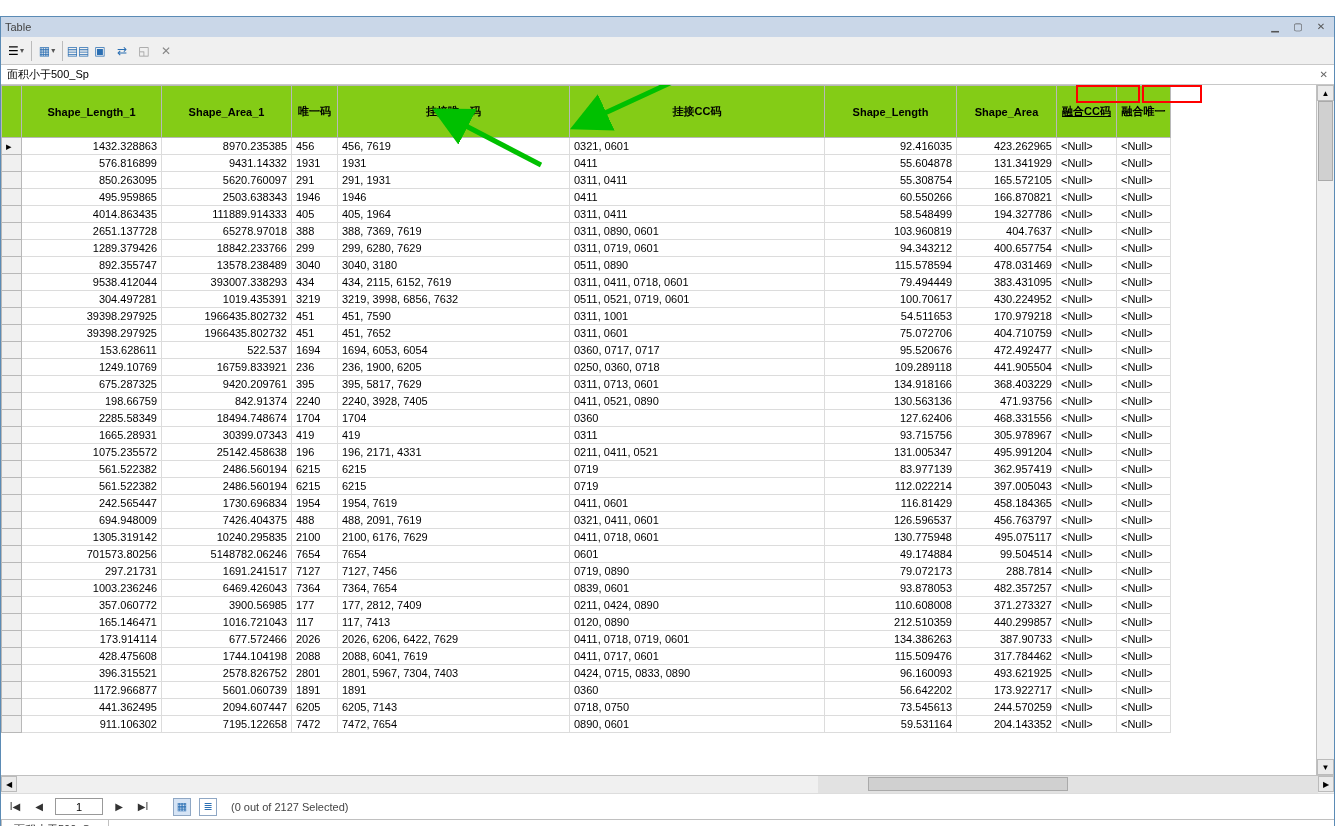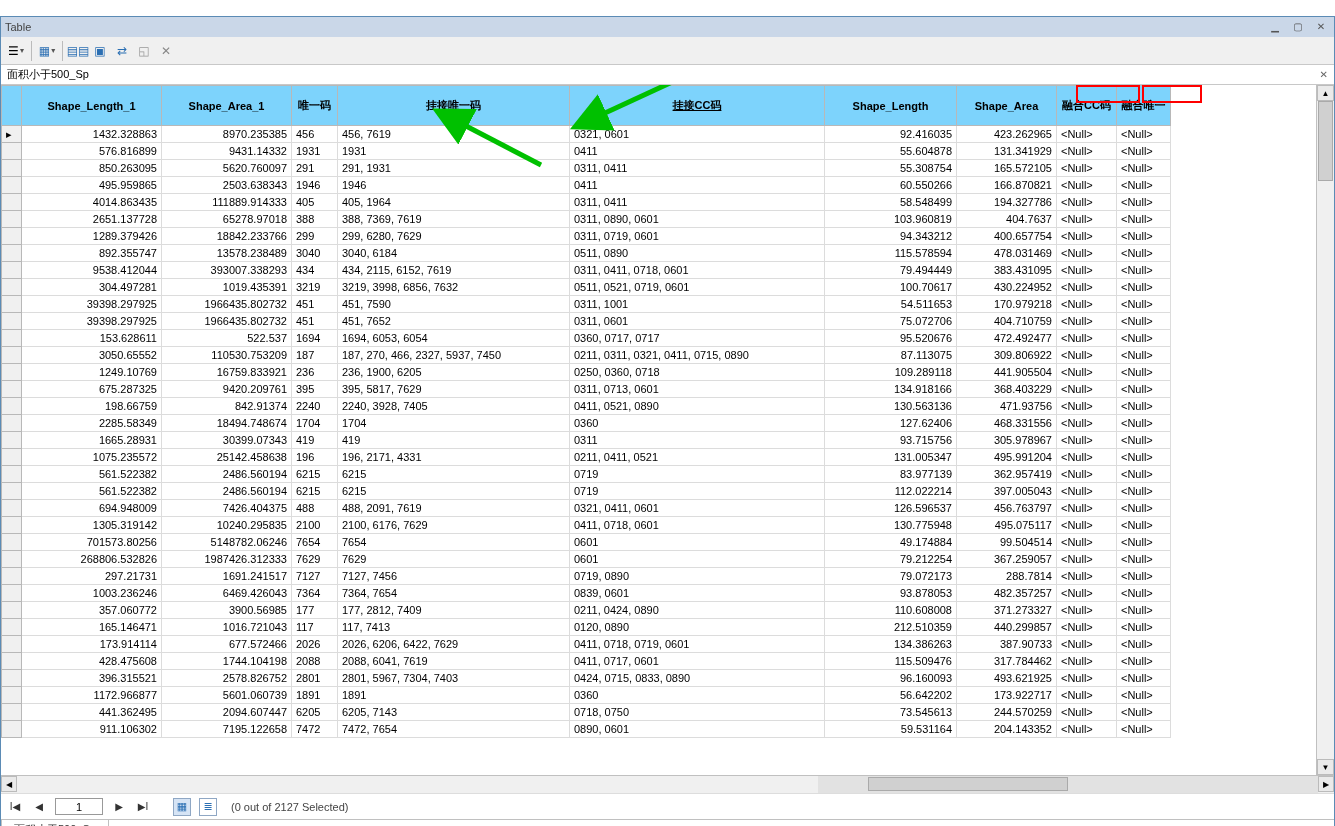--- a/index.html
+++ b/index.html
@@ -11,21 +11,21 @@
 .titlebar-btn { width:22px; height:16px; display:flex; align-items:center; justify-content:center; color:#555; font-size:10px; }
 .toolbar { height:28px; background:#f0f0f0; border-bottom:1px solid #c8c8c8; display:flex; align-items:center; padding:0 4px; gap:0px; }
 .tb-ico { width:20px; height:20px; display:flex; align-items:center; justify-content:center; font-size:12px; margin:0 1px; }
 .tb-sep { width:1px; height:20px; background:#bbb; margin:0 4px; }
 .drop-arr { font-size:8px; color:#555; margin-left:1px; }
 .tabname { background:#fff; height:20px; border-bottom:1px solid #c8c8c8; display:flex; align-items:center; padding-left:6px; position:relative; }
 .tabname-close { position:absolute; right:6px; font-size:10px; color:#666; }
 .grid-wrap { flex:1; overflow:hidden; position:relative; display:flex; flex-direction:column; }
 .grid-scroll { overflow:auto; flex:1; }
 table.grid { border-collapse:collapse; font-size:11px; font-family:"SimSun","Courier New",monospace; }
-table.grid th { background:#7dd3fc; border:1px solid #b8b8b8; font-weight:bold; padding:12px 4px; white-space:nowrap; font-family:"Microsoft YaHei",Arial; }
+table.grid th { background:#84cc16; border:1px solid #b8b8b8; font-weight:bold; padding:18px 4px; white-space:nowrap; font-family:"Microsoft YaHei",Arial; }
 table.grid td { border:1px solid #dcdcdc; padding:1px 4px; white-space:nowrap; height:14px; line-height:14px; }
 table.grid td.rowsel { background:#f0f0f0; border:1px solid #b8b8b8; width:20px; }
 table.grid td.num { text-align:right; }
 .redbox { position:absolute; border:2px solid #ff0000; pointer-events:none; }
 .arrow-svg { position:absolute; pointer-events:none; }
 .hscroll { height:18px; background:#f0f0f0; border-top:1px solid #c0c0c0; display:flex; }
 .hscroll-spacer { flex:1; }
 .hscroll-bar { width:500px; background:#e2e2e2; display:flex; align-items:center; position:relative; }
 .hscroll-btn { width:16px; height:16px; background:#eaeaea; border:1px solid #bbb; display:flex; align-items:center; justify-content:center; font-size:8px; }
 .hscroll-thumb { position:absolute; left:50px; width:200px; height:14px; top:1px; background:#d0d0d0; border:1px solid #aaa; }
@@ -83,24 +83,24 @@
   <div class="grid-wrap">
     <div class="grid-scroll" id="gridScroll" style="position:relative;">
       <table class="grid" id="grid">
           <thead>
             <tr>
               <th style="width: 20px;"></th>
               <th style="width: 140px; min-width: 140px;">Shape_Length_1</th>
               <th style="width: 130px; min-width: 130px;">Shape_Area_1</th>
               <th style="width: 46px; min-width: 46px;">唯一码</th>
               <th style="width: 232px; min-width: 232px;">挂接唯一码</th>
-              <th style="width: 255px; min-width: 255px; text-decoration: underline;">挂接CC码</th>
+              <th style="width: 255px; min-width: 255px;">挂接CC码</th>
               <th style="width: 132px; min-width: 132px;">Shape_Length</th>
               <th style="width: 100px; min-width: 100px;">Shape_Area</th>
-              <th style="width: 60px; min-width: 60px;">融合CC码</th>
+              <th style="width: 60px; min-width: 60px; text-decoration: underline;">融合CC码</th>
               <th style="width: 54px; min-width: 54px;">融合唯一</th>
             </tr>
           </thead>
           <tbody>
             <tr>
               <td class="rowsel">▸</td>
               <td class="num">1432.328863</td>
               <td class="num">8970.235385</td>
               <td>456</td>
               <td>456, 7619</td>
@@ -180,21 +180,21 @@
               <td class="num">94.343212</td>
               <td class="num">400.657754</td>
               <td>&lt;Null&gt;</td>
               <td>&lt;Null&gt;</td>
             </tr>
             <tr>
               <td class="rowsel"></td>
               <td class="num">892.355747</td>
               <td class="num">13578.238489</td>
               <td>3040</td>
-              <td>3040, 6184</td>
+              <td>3040, 3180</td>
               <td>0511, 0890</td>
               <td class="num">115.578594</td>
               <td class="num">478.031469</td>
               <td>&lt;Null&gt;</td>
               <td>&lt;Null&gt;</td>
             </tr>
             <tr>
               <td class="rowsel"></td>
               <td class="num">9538.412044</td>
               <td class="num">393007.338293</td>
@@ -249,32 +249,20 @@
               <td>1694</td>
               <td>1694, 6053, 6054</td>
               <td>0360, 0717, 0717</td>
               <td class="num">95.520676</td>
               <td class="num">472.492477</td>
               <td>&lt;Null&gt;</td>
               <td>&lt;Null&gt;</td>
             </tr>
             <tr>
               <td class="rowsel"></td>
-              <td class="num">3050.65552</td>
-              <td class="num">110530.753209</td>
-              <td>187</td>
-              <td>187, 270, 466, 2327, 5937, 7450</td>
-              <td>0211, 0311, 0321, 0411, 0715, 0890</td>
-              <td class="num">87.113075</td>
-              <td class="num">309.806922</td>
-              <td>&lt;Null&gt;</td>
-              <td>&lt;Null&gt;</td>
-            </tr>
-            <tr>
-              <td class="rowsel"></td>
               <td class="num">1249.10769</td>
               <td class="num">16759.833921</td>
               <td>236</td>
               <td>236, 1900, 6205</td>
               <td>0250, 0360, 0718</td>
               <td class="num">109.289118</td>
               <td class="num">441.905504</td>
               <td>&lt;Null&gt;</td>
               <td>&lt;Null&gt;</td>
             </tr>
@@ -357,20 +345,32 @@
               <td>6215</td>
               <td>6215</td>
               <td>0719</td>
               <td class="num">112.022214</td>
               <td class="num">397.005043</td>
               <td>&lt;Null&gt;</td>
               <td>&lt;Null&gt;</td>
             </tr>
             <tr>
               <td class="rowsel"></td>
+              <td class="num">242.565447</td>
+              <td class="num">1730.696834</td>
+              <td>1954</td>
+              <td>1954, 7619</td>
+              <td>0411, 0601</td>
+              <td class="num">116.81429</td>
+              <td class="num">458.184365</td>
+              <td>&lt;Null&gt;</td>
+              <td>&lt;Null&gt;</td>
+            </tr>
+            <tr>
+              <td class="rowsel"></td>
               <td class="num">694.948009</td>
               <td class="num">7426.404375</td>
               <td>488</td>
               <td>488, 2091, 7619</td>
               <td>0321, 0411, 0601</td>
               <td class="num">126.596537</td>
               <td class="num">456.763797</td>
               <td>&lt;Null&gt;</td>
               <td>&lt;Null&gt;</td>
             </tr>
@@ -388,32 +388,20 @@
             </tr>
             <tr>
               <td class="rowsel"></td>
               <td class="num">701573.80256</td>
               <td class="num">5148782.06246</td>
               <td>7654</td>
               <td>7654</td>
               <td>0601</td>
               <td class="num">49.174884</td>
               <td class="num">99.504514</td>
-              <td>&lt;Null&gt;</td>
-              <td>&lt;Null&gt;</td>
-            </tr>
-            <tr>
-              <td class="rowsel"></td>
-              <td class="num">268806.532826</td>
-              <td class="num">1987426.312333</td>
-              <td>7629</td>
-              <td>7629</td>
-              <td>0601</td>
-              <td class="num">79.212254</td>
-              <td class="num">367.259057</td>
               <td>&lt;Null&gt;</td>
               <td>&lt;Null&gt;</td>
             </tr>
             <tr>
               <td class="rowsel"></td>
               <td class="num">297.21731</td>
               <td class="num">1691.241517</td>
               <td>7127</td>
               <td>7127, 7456</td>
               <td>0719, 0890</td>

